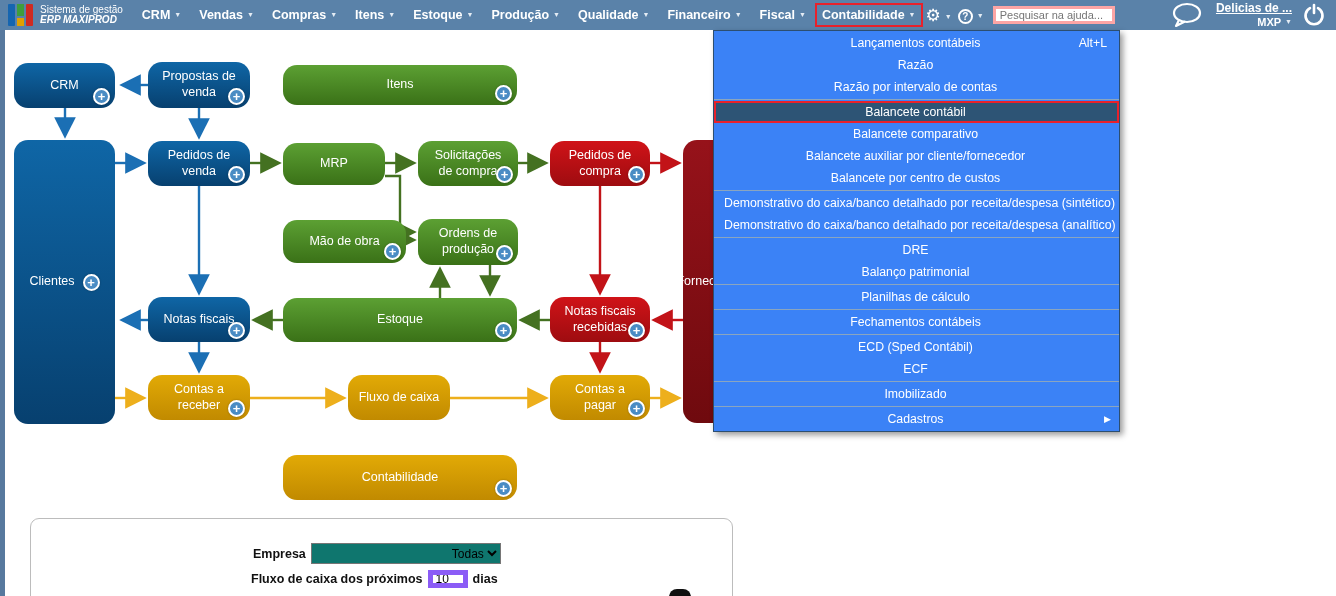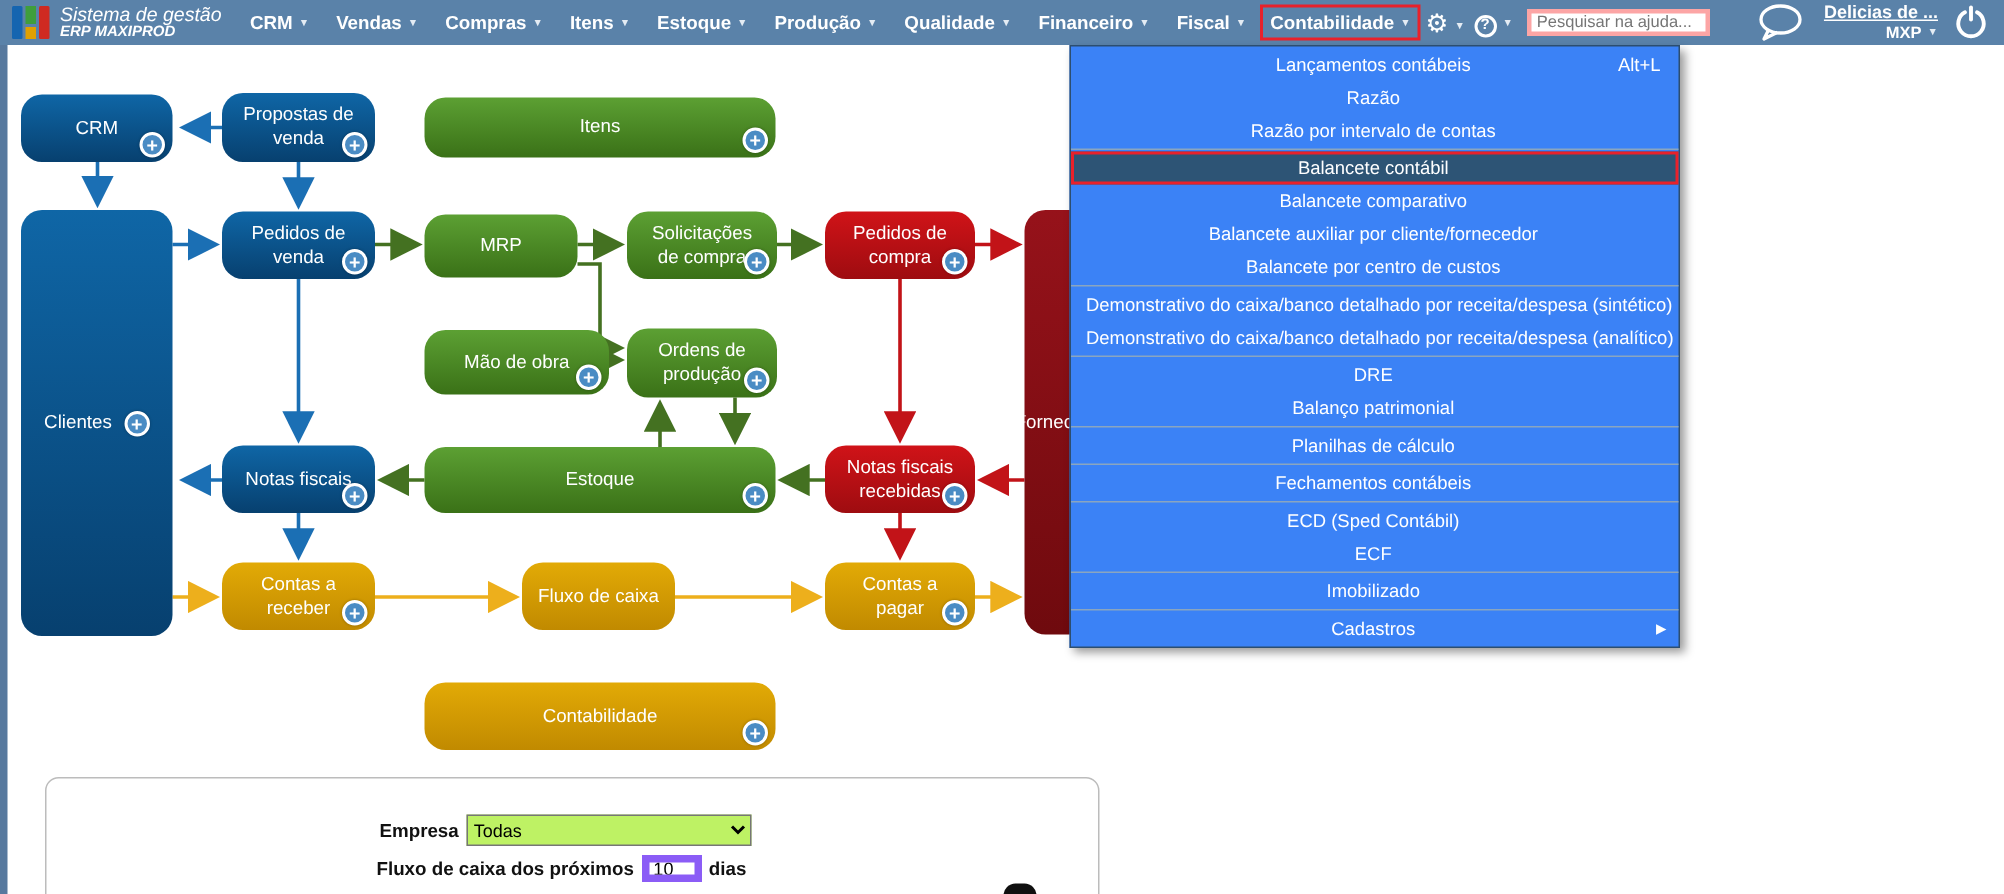--- a/index.html
+++ b/index.html
@@ -12,21 +12,21 @@
             background:#5a82a9; z-index:20; display:flex; align-items:center; color:#fff; }
   #logo { display:flex; align-items:center; gap:7px; padding:0 10px 0 8px; min-width:122px; }
   .logo-blocks { display:flex; gap:2px; height:22px; }
   .lb { width:7px; border-radius:1px; }
   .lb-blue { background:#1565b0; height:22px; }
   .lb-mid { display:flex; flex-direction:column; gap:2px; }
   .lb-green { background:#3f9e3c; height:12px; width:7px; }
   .lb-gold { background:#e0a000; height:8px; width:7px; }
   .lb-red { background:#cf2a21; height:22px; }
   .logo-text { line-height:1.05; white-space:nowrap; }
-  .logo-small { font-size:13px;font-style:italic; }
+  .logo-small { font-size:10px; }
   .logo-main { font-size:10px; font-weight:bold; font-style:italic; }
   .nav-item { font-size:12.5px; font-weight:bold; padding:0 9px; white-space:nowrap; cursor:pointer; }
   .caret { font-size:7px; color:#e4ecf4; margin-left:4px; vertical-align:2px; }
   .red-outline { border:2px solid #e8212b; padding:3px 5px; }
   .icon-btn { font-size:17px; padding:0 3px; cursor:pointer; line-height:1; }
   .help-circle { display:inline-flex; width:15px; height:15px; border:2px solid #fff; border-radius:50%;
                  font-size:10px; font-weight:bold; align-items:center; justify-content:center; }
   #search-box { width:122px; height:18px; font-size:11px; padding:1px 4px; border:3px solid #fca5a5;
                 margin-left:6px; font-family:"Liberation Sans",sans-serif; color:#333; }
   #topbar-right { margin-left:auto; display:flex; align-items:center; gap:10px; padding-right:10px; }
@@ -64,21 +64,21 @@
   .dd-shortcut { position:absolute; right:12px; top:4px; }
   .dd-subarrow { position:absolute; right:8px; top:6px; font-size:9px; }
 
   
   #form-panel { position:absolute; left:30px; top:518px; width:703px; height:90px;
                 border:1px solid #bcbcbc; border-radius:9px; background:#fff; z-index:4; }
   .form-row { position:absolute; display:flex; align-items:center; font-size:12.5px; font-weight:bold; color:#111; }
   #row-empresa { left:222px; top:24px; }
   #row-fluxo { left:220px; top:51px; }
   #empresa-select { margin-left:5px; width:190px; height:21px; font-size:12px;
-                    font-family:"Liberation Sans",sans-serif; border:1px solid #767676; background:#bef264; }
+                    font-family:"Liberation Sans",sans-serif; border:1px solid #767676; background:#0f766e;text-align:right; }
   #days-input { margin-left:5px; width:40px; height:18px; font-size:12px; padding:1px 3px;
                 border:5px solid #8b5cf6; font-family:"Liberation Sans",sans-serif; }
   .suffix { margin-left:5px; }
   #black-arc { position:absolute; left:669px; top:589px; width:22px; height:8px;
                background:#101010; border-radius:11px 11px 0 0; z-index:5; }
 </style>
 </head>
 <body>
 
 <div id="stage">

